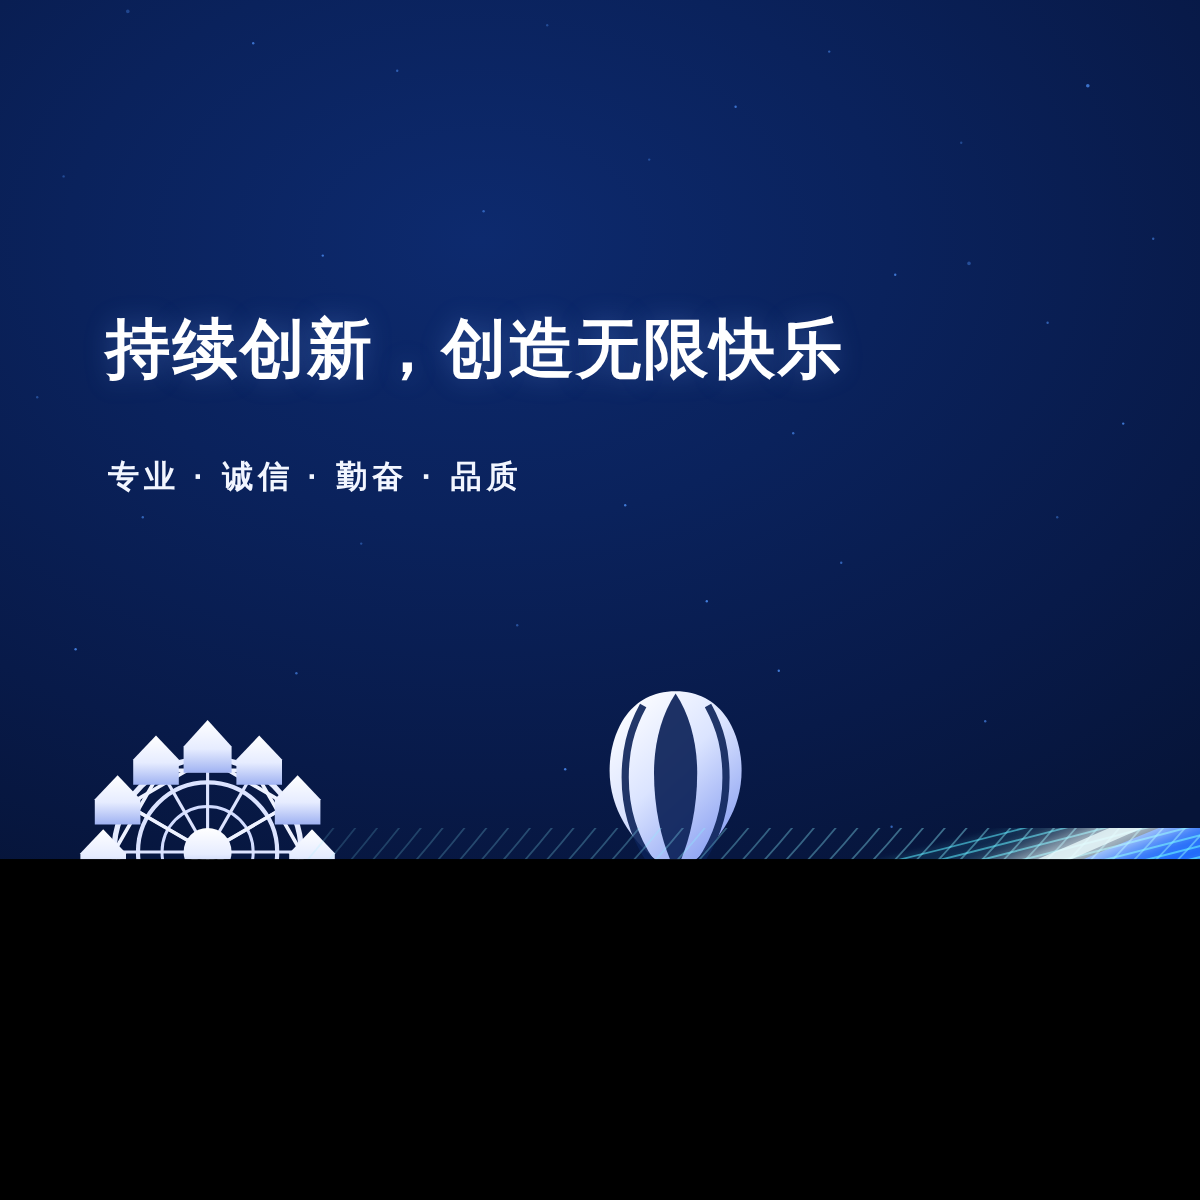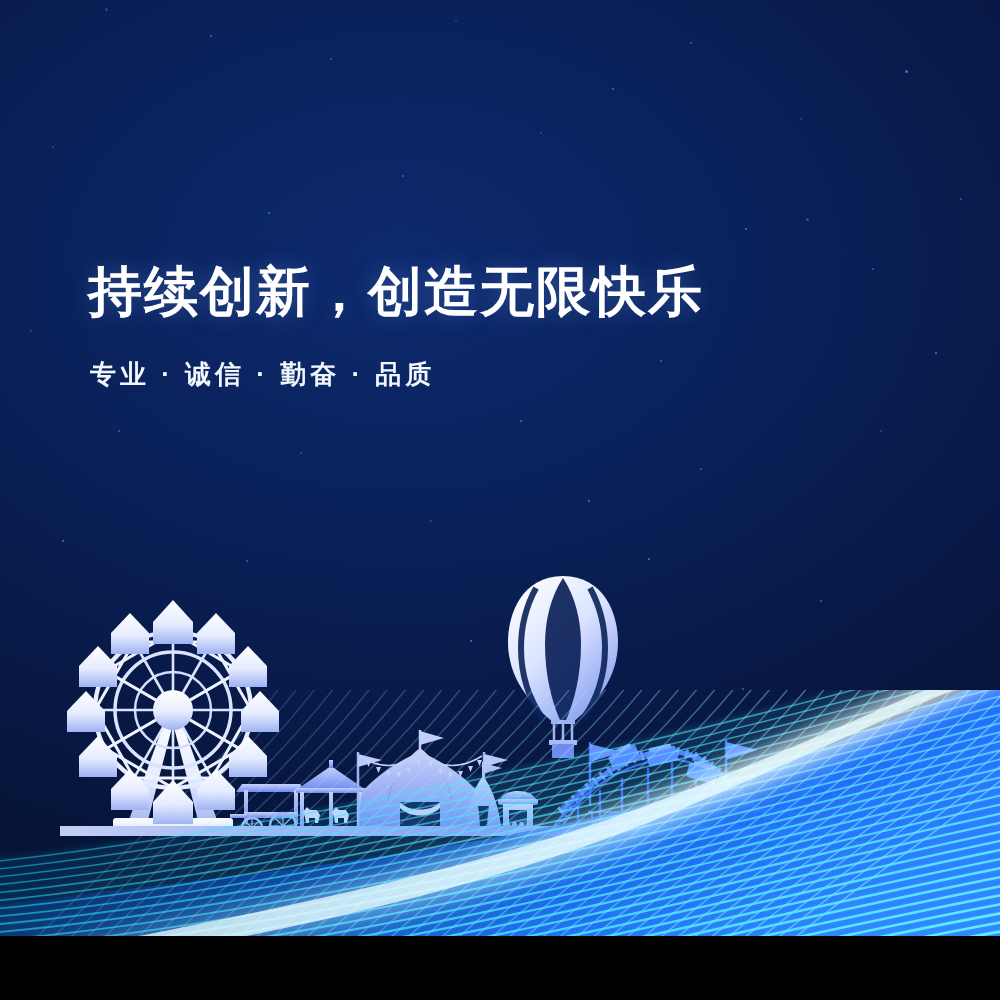--- a/index.html
+++ b/index.html
@@ -1,38 +1,38 @@
 <!DOCTYPE html>
 <html><head>
 <meta charset="utf-8">
 <style>
   html,body{margin:0;padding:0;background:#000;}
   body{font-family:"Liberation Sans","DejaVu Sans",sans-serif;}
 
   #poster{
     position:relative;
-    width:1000px;height:936px;
+    width:1000px;height:716px;
     overflow:hidden;
     background:
       radial-gradient(ellipse 900px 620px at 40% 28%, #0d2a6e 0%, #0a225c 38%, #081a49 72%, #061438 100%);
   }
 
   
   .stars{position:absolute;inset:0;pointer-events:none;}
   .star{position:absolute;border-radius:50%;background:#4d8ff5;}
 
   
   .headline{
     position:absolute;left:88px;top:262px;
     font-size:54px;font-weight:700;color:#ffffff;
     letter-spacing:2px;line-height:1.1;white-space:nowrap;
     text-shadow:0 0 22px rgba(120,170,255,.30);
   }
   .subhead{
-    position:absolute;left:90px;top:357px;
+    position:absolute;left:90px;top:380px;
     font-size:26px;font-weight:700;color:#f2f6ff;
     letter-spacing:4px;white-space:nowrap;
   }
 
   
   .scene{position:absolute;left:0;top:0;width:1000px;height:1000px;}
 
   
   .wave{position:absolute;left:0;top:0;width:1000px;height:1000px;}
 </style>

